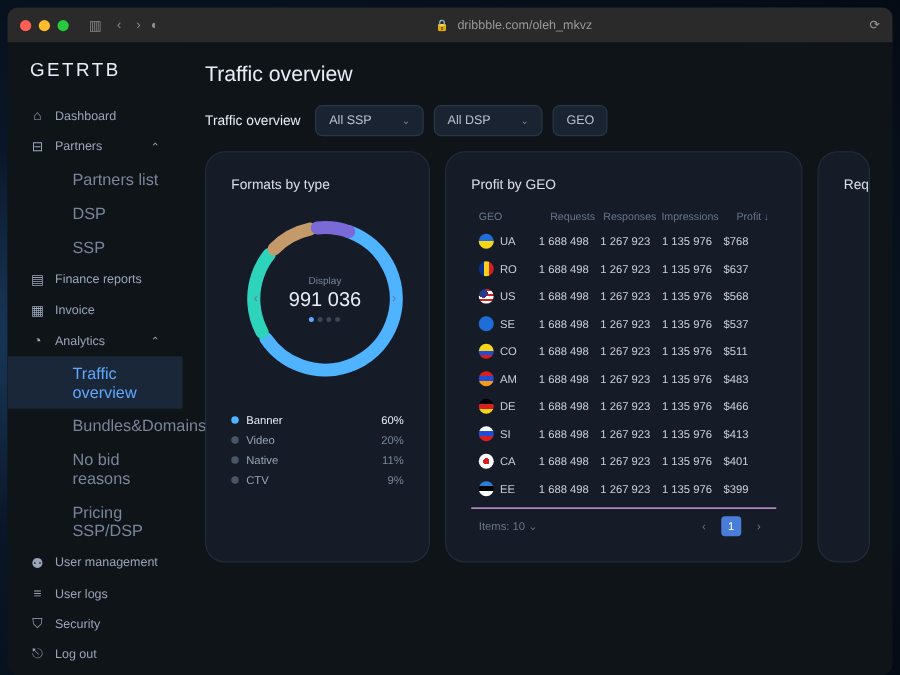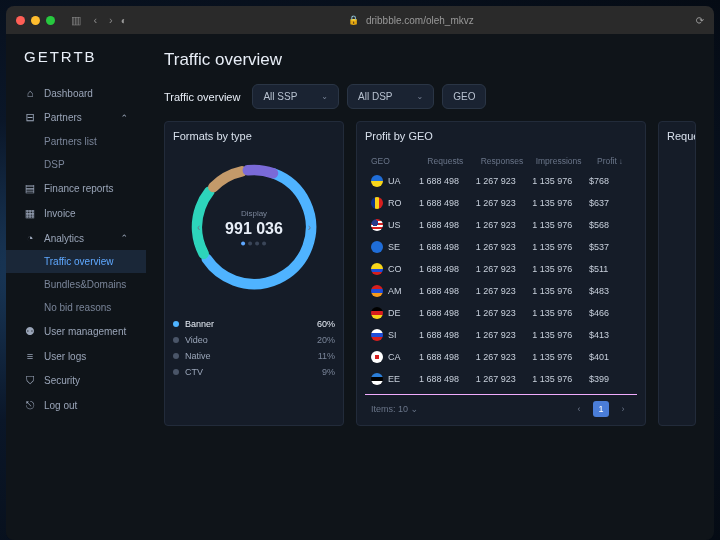--- a/index.html
+++ b/index.html
@@ -9,54 +9,54 @@
 .dot{width:9px;height:9px;border-radius:50%}
 .dot.r{background:#ff5f56}.dot.y{background:#ffbd2e}.dot.g{background:#27c93f}
 .chrome-ctrl{display:flex;gap:12px;margin-left:8px;color:#888;font-size:11px}
 .url-bar{flex:1;display:flex;justify-content:center;align-items:center;gap:6px;color:#999;font-size:10px}
 .lock{font-size:9px}
 .app{display:flex;background:#0f1419;margin:0 6px 6px 6px;height:506px;border-radius:0 0 8px 8px;overflow:hidden}
 .sidebar{width:140px;background:#0f1419;padding:14px 0;flex-shrink:0}
 .brand{font-size:15px;font-weight:400;letter-spacing:2px;color:#e8eef7;padding:0 18px 16px}
 .nav-item{display:flex;align-items:center;gap:8px;padding:6px 18px;font-size:10px;color:#9aa5b8;cursor:pointer}
 .nav-item .nav-icon{width:12px;display:inline-flex;justify-content:center;font-size:11px}
-.nav-item.sub{padding-left:38px;font-size:10px;color:#7a8599}
+.nav-item.sub{padding-left:52px;font-size:13px;color:#7a8599}
 .nav-item.active{background:#1a2738;color:#5fa8ff}
 .nav-item .chev{margin-left:auto;font-size:9px}
 .main{flex:1;padding:16px 18px;overflow:hidden}
 .page-title{font-size:17px;color:#e8eef7;font-weight:400;margin-bottom:14px}
 .filters{display:flex;gap:8px;margin-bottom:12px;align-items:center}
 .filter-label{font-size:11px;color:#e8eef7;font-weight:500;margin-right:4px}
 .select{background:#1a2332;border:1px solid #2a3545;border-radius:6px;padding:6px 10px;font-size:10px;color:#b8c2d0;display:flex;align-items:center;gap:24px;cursor:pointer}
 .select .chv{font-size:8px;color:#7a8599}
 .panels{display:flex;gap:12px}
-.panel{background:#151c28;border:1px solid #222b3a;border-radius:4px;padding:8px}
+.panel{background:#151c28;border:1px solid #222b3a;border-radius:16px;padding:20px}
 .panel-title{font-size:11px;color:#d8e0ec;margin-bottom:10px}
 .formats-panel{width:180px;flex-shrink:0}
 .donut-wrap{position:relative;width:150px;height:150px;margin:8px auto}
 .donut-center{position:absolute;top:50%;left:50%;transform:translate(-50%,-50%);text-align:center}
 .donut-label{font-size:8px;color:#7a8599;margin-bottom:2px}
-.donut-value{font-size:16px;font-weight:700;color:#e8eef7}
+.donut-value{font-size:16px;font-weight:400;color:#e8eef7}
 .donut-arrows{position:absolute;top:50%;transform:translateY(-50%);width:100%;display:flex;justify-content:space-between;padding:0 18px;color:#6a7589;font-size:10px}
 .donut-dots{display:flex;gap:3px;justify-content:center;margin-top:4px}
 .ddot{width:4px;height:4px;border-radius:50%;background:#3a4558}
 .ddot.on{background:#5fa8ff}
 .legend{margin-top:14px}
 .legend-row{display:flex;align-items:center;gap:6px;font-size:9px;padding:3px 0}
 .legend-dot{width:6px;height:6px;border-radius:50%}
 .legend-name{flex:1;color:#9aa5b8}
 .legend-row.active .legend-name{color:#e8eef7}
 .legend-pct{color:#7a8599}
 .legend-row.active .legend-pct{color:#e8eef7}
 .geo-panel{flex:1;min-width:0}
 .geo-table{width:100%;font-size:9px}
 .geo-head{display:grid;grid-template-columns:44px 1fr 1fr 1fr 0.8fr;gap:4px;color:#6a7589;padding:4px 6px;font-size:8.5px}
 .geo-row{display:grid;grid-template-columns:44px 1fr 1fr 1fr 0.8fr;gap:4px;padding:5px 6px;color:#c8d0dc;align-items:center}
 .geo-cell{white-space:nowrap;text-align:left}
-.geo-head .geo-cell{text-align:center}
+.geo-head .geo-cell{text-align:right}
 .geo-country{display:flex;align-items:center;gap:5px;text-align:left}
 .flag{width:12px;height:12px;border-radius:50%;flex-shrink:0}
 .sort-ind{font-size:8px;margin-left:2px}
 .geo-foot{display:flex;justify-content:space-between;align-items:center;padding:6px 6px 0;font-size:9px;color:#6a7589;border-top:1px solid #f0abfc;margin-top:4px}
 .pager{display:flex;gap:6px;align-items:center}
 .page-btn{width:16px;height:16px;display:flex;align-items:center;justify-content:center;border-radius:3px;font-size:9px}
 .page-btn.cur{background:#4a7dd8;color:#fff}
 .req-panel{width:38px;flex-shrink:0;overflow:hidden}
 </style>
 </head>
@@ -94,20 +94,23 @@
         <span class="nav-icon">⊟</span>
         <span>Partners</span>
         <span class="chev">⌃</span>
       </div>
     <div class="nav-item sub">
         <span>Partners list</span>
       </div>
     <div class="nav-item sub">
         <span>DSP</span>
       </div>
+    <div class="nav-item sub">
+        <span>SSP</span>
+      </div>
     <div class="nav-item">
         <span class="nav-icon">▤</span>
         <span>Finance reports</span>
       </div>
     <div class="nav-item">
         <span class="nav-icon">▦</span>
         <span>Invoice</span>
       </div>
     <div class="nav-item">
         <span class="nav-icon">◔</span>
@@ -115,20 +118,23 @@
         <span class="chev">⌃</span>
       </div>
     <div class="nav-item sub active">
         <span>Traffic overview</span>
       </div>
     <div class="nav-item sub">
         <span>Bundles&amp;Domains</span>
       </div>
     <div class="nav-item sub">
         <span>No bid reasons</span>
+      </div>
+    <div class="nav-item sub">
+        <span>Pricing SSP/DSP</span>
       </div>
     <div class="nav-item">
         <span class="nav-icon">⚉</span>
         <span>User management</span>
       </div>
     <div class="nav-item">
         <span class="nav-icon">≡</span>
         <span>User logs</span>
       </div>
     <div class="nav-item">

